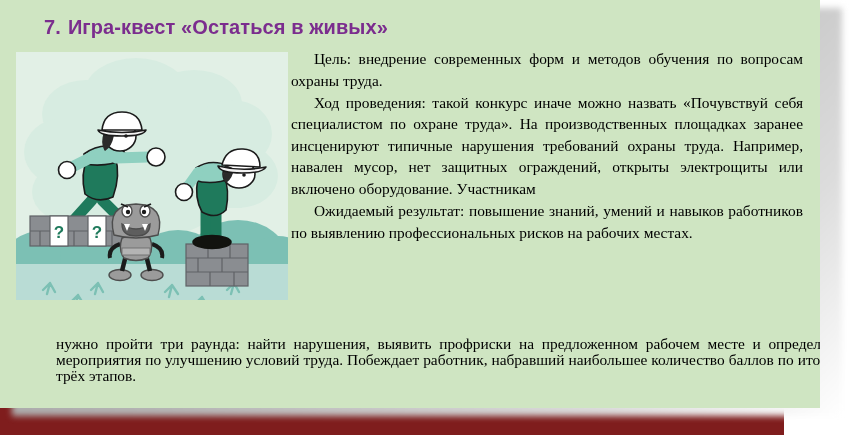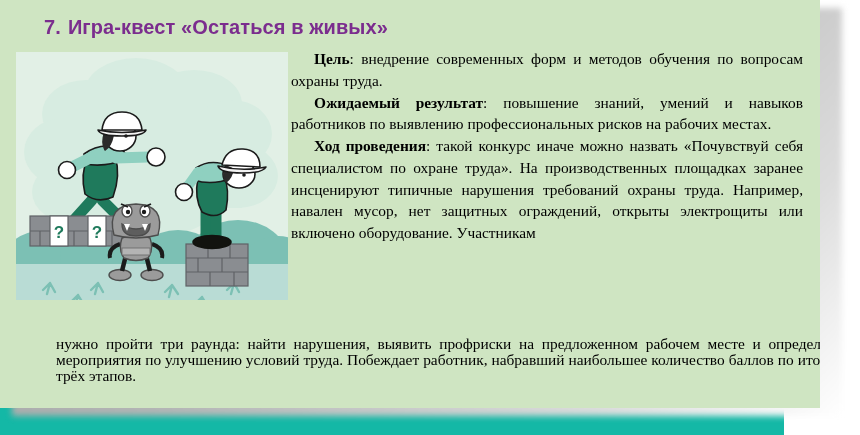--- a/index.html
+++ b/index.html
@@ -7,21 +7,21 @@
     padding: 0;
     background: #ffffff;
     width: 860px;
     height: 435px;
     overflow: hidden;
   }
   #page {
     position: relative;
     width: 784px;
     height: 435px;
-    background: #14b8a6;
+    background: #7f1d1d;
     font-family: "Liberation Serif", serif;
   }
   
   .card-shadow {
     position: absolute;
     left: 12px;
     top: 8px;
     width: 830px;
     height: 408px;
     background: linear-gradient(135deg, #9a9a9a 0%, #b5b5b5 45%, #dcdcdc 80%, #ffffff 100%);
@@ -84,21 +84,21 @@
     top: 336px;
     width: 787px;
     font-size: 15.4px;
     line-height: 16px;
     color: #000000;
     text-align: justify;
     text-justify: inter-word;
     margin-left: 40px;
   }
   .full-text p { margin: 0; text-indent: 0; }
-  b.lead { font-weight: bold; }
+  b.lead { font-weight: normal; }
 </style>
 </head>
 <body>
 
 <div id="page">
 
   <div class="card-shadow"></div>
 
   <div class="card">
 
@@ -254,22 +254,22 @@
 
           <path d="M105 152 l7 3" fill="none" stroke="#1b1b1b" stroke-width="1.8"></path>
           <path d="M135 152 l-7 3" fill="none" stroke="#1b1b1b" stroke-width="1.8"></path>
         </g>
 
       </svg>
     </div>
 
     <div class="col-text">
       <p><b class="lead">Цель</b><span>: внедрение современных форм и методов обучения по воп­росам охраны труда.</span></p>
+      <p><b class="lead">Ход проведения</b><span>: такой конкурс иначе можно назвать «Почув­ствуй себя специалистом по охране труда». На производственных площадках заранее инсценируют типичные нарушения требований охраны труда. Например, навален мусор, нет защитных ограждений, открыты электрощиты или включено оборудование. Участникам</span></p>
       <p><b class="lead">Ожидаемый результат</b><span>: повышение знаний, умений и навыков работников по выявлению профессиональных рисков на рабочих местах.</span></p>
-      <p><b class="lead">Ход проведения</b><span>: такой конкурс иначе можно назвать «Почув­ствуй себя специалистом по охране труда». На производственных площадках заранее инсценируют типичные нарушения требований охраны труда. Например, навален мусор, нет защитных ограждений, открыты электрощиты или включено оборудование. Участникам</span></p>
     </div>
 
     <div class="full-text">
       <p>нужно пройти три раунда: найти нарушения, выявить профриски на предложенном рабочем месте и определить мероприятия по улучшению условий труда. Побеждает работник, набравший наиболь­шее количество баллов по итогам трёх этапов.</p>
     </div>
 
   </div>
 </div>
 
 </body></html>

